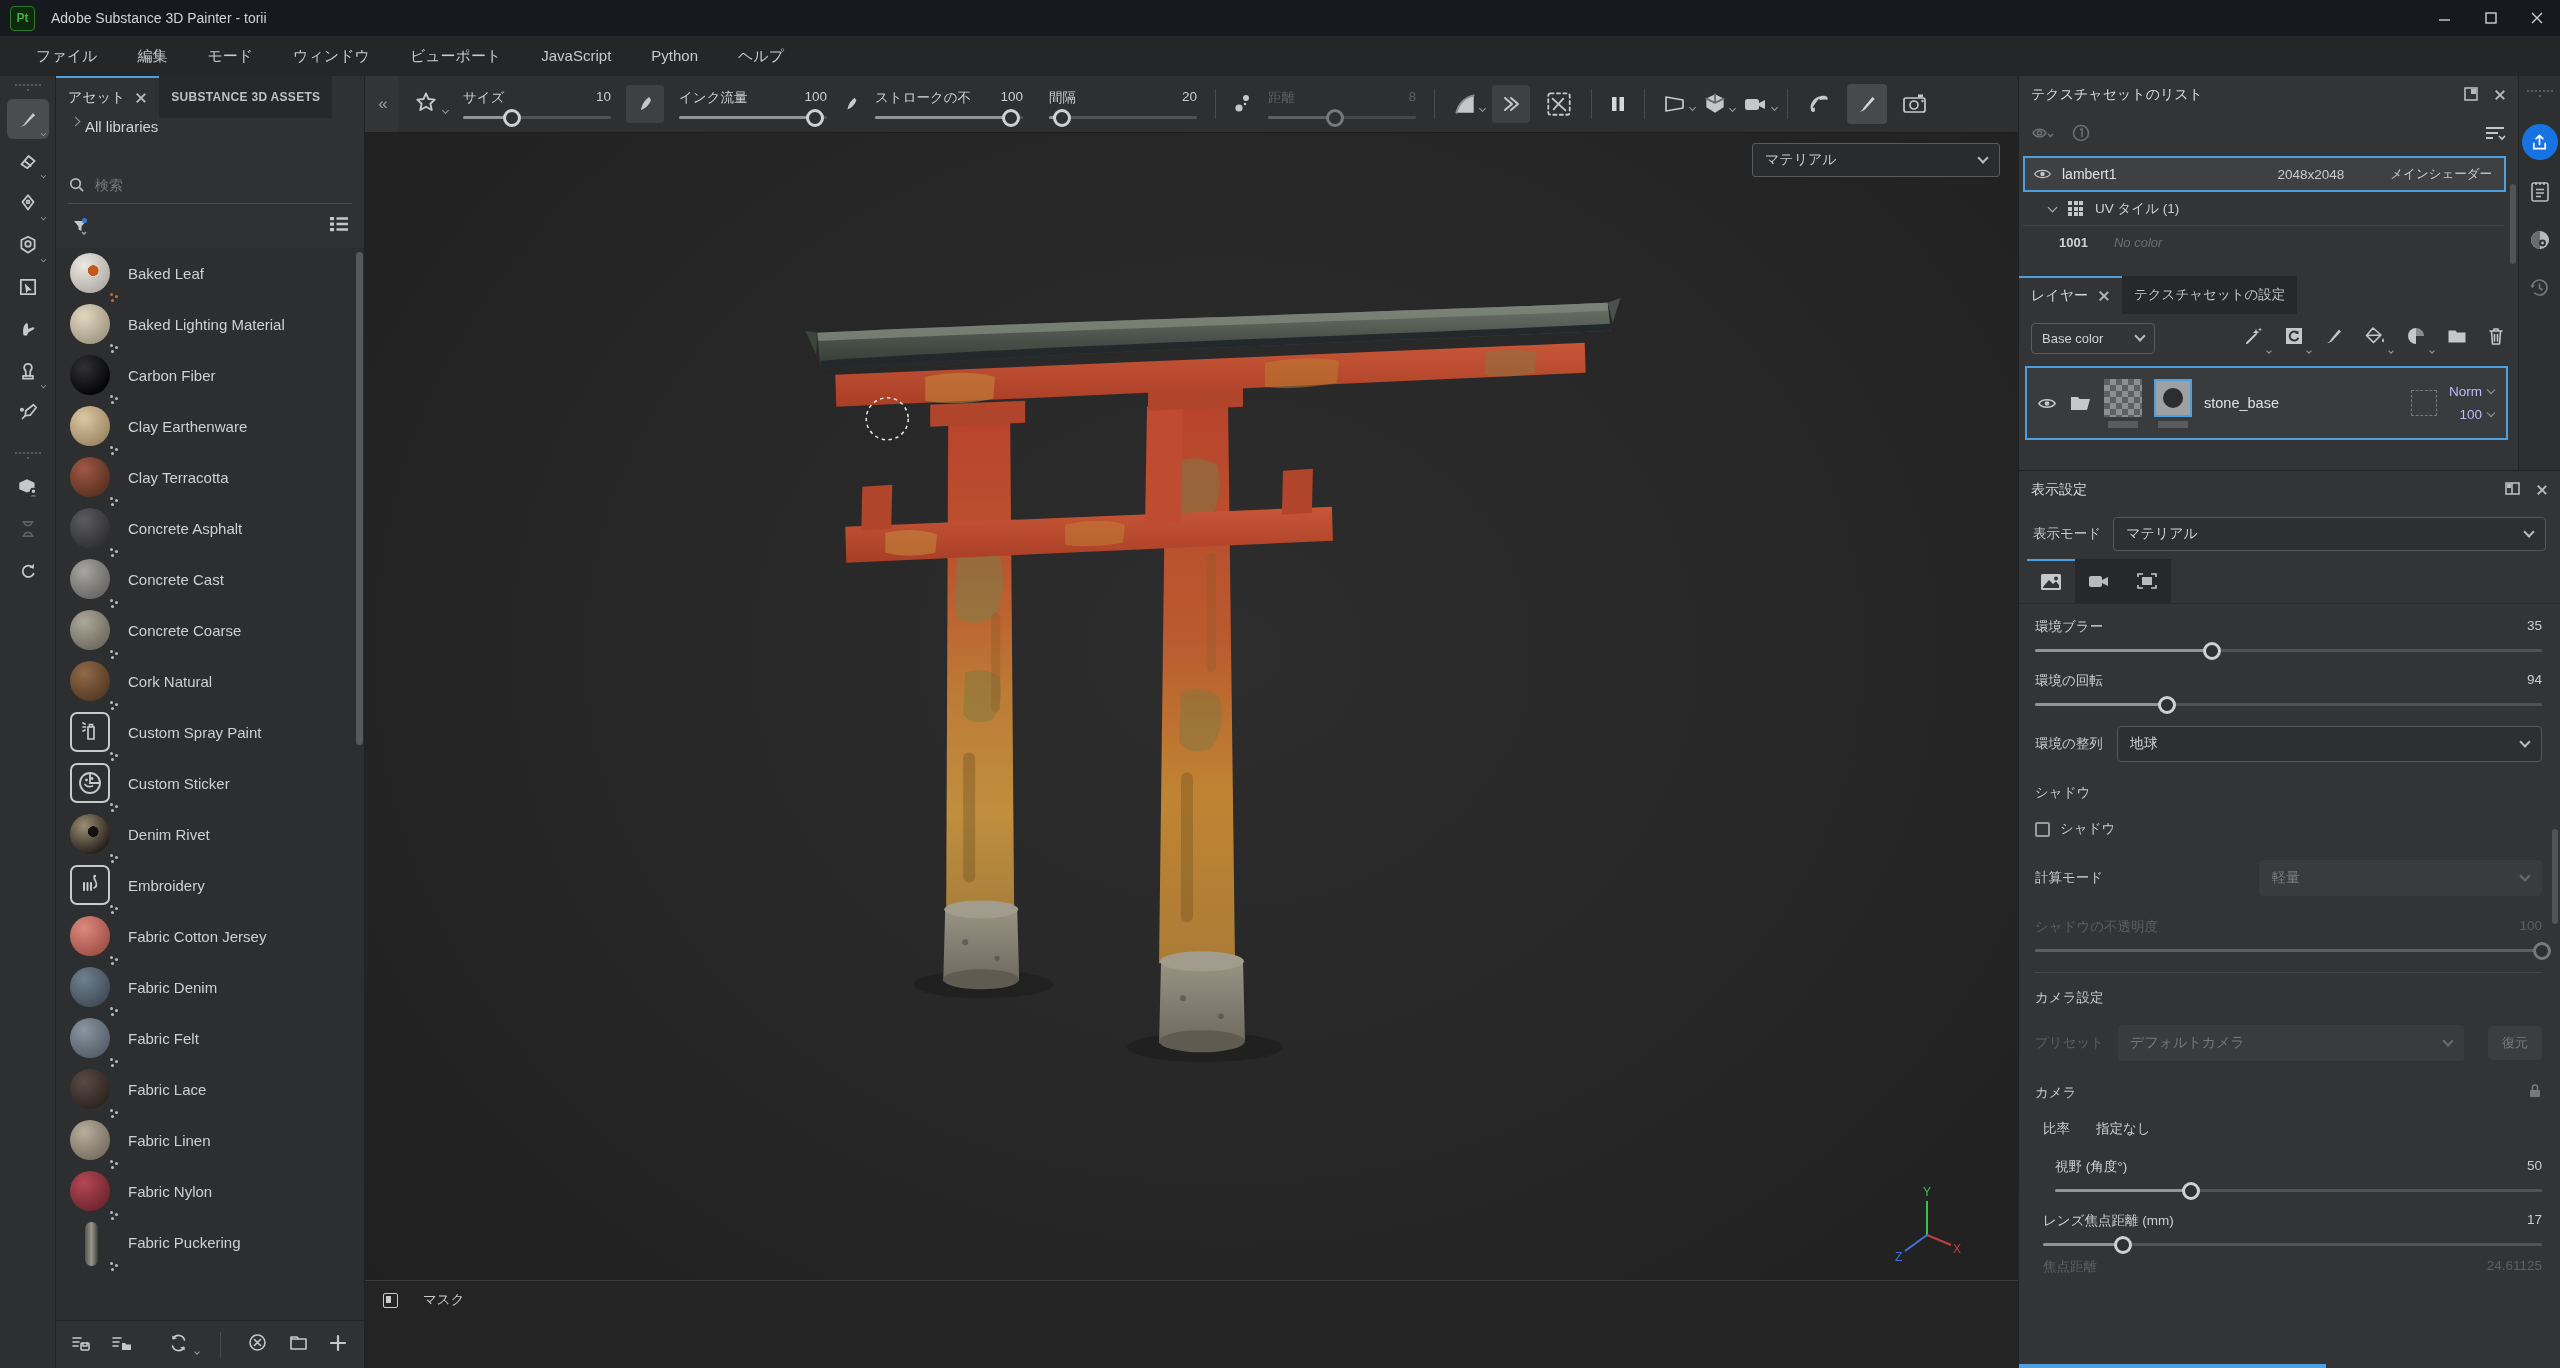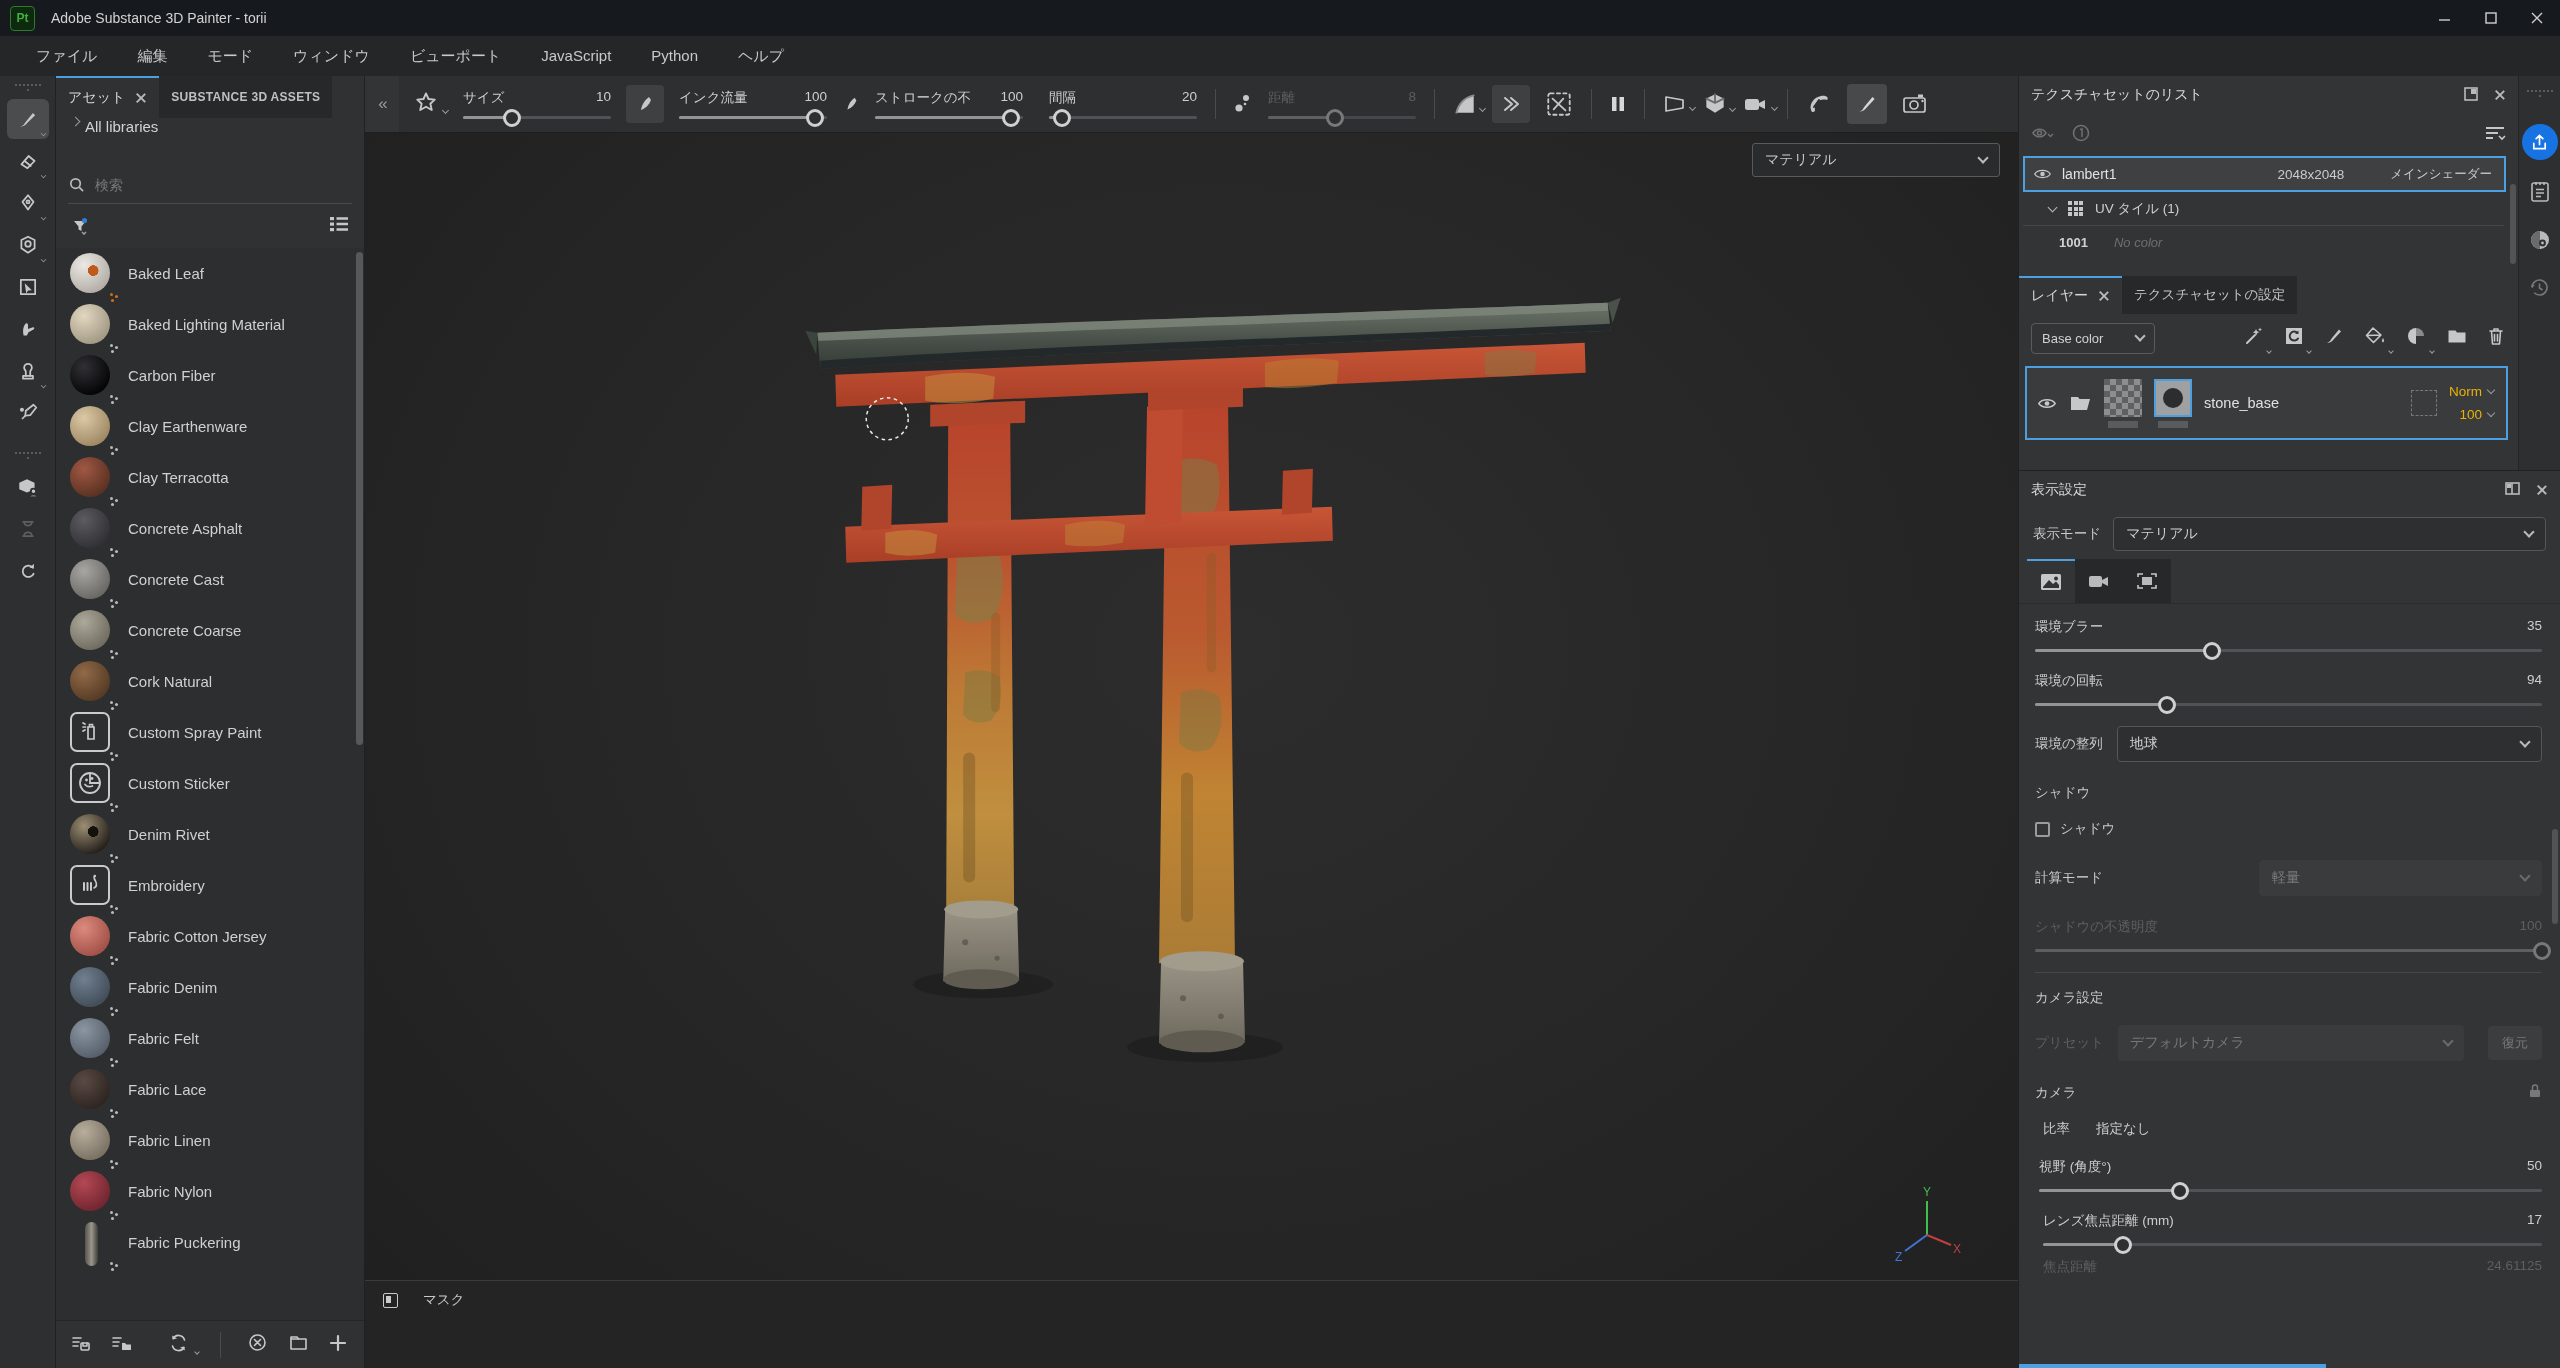--- a/index.html
+++ b/index.html
@@ -128,21 +128,21 @@
   .layerrow{margin:4px 10px 0 6px;height:74px;border:2px solid var(--accent);background:#3a3b3c;display:flex;align-items:center;padding:0 10px;gap:12px;}
   .layerrow svg{stroke:#c6c7c8;fill:none;stroke-width:1.6;}
   .thumbcol{display:flex;flex-direction:column;align-items:center;gap:4px;}
   .checker{width:38px;height:38px;background:repeating-conic-gradient(#8d8e8f 0% 25%,#5f6061 0% 50%) 0 0/12px 12px;}
   .thumbbar{width:30px;height:7px;background:#5a5b5c;}
   .maskthumb{width:38px;height:38px;border:2px solid var(--accent);background:#9fa0a1;display:flex;align-items:center;justify-content:center;}
   .maskthumb i{width:20px;height:20px;border-radius:50%;background:#2c2d2e;}
   .lname{font-size:14.5px;color:#e0e1e2;}
   .dashsq{width:26px;height:26px;border:1.6px dashed #77787a;margin-left:auto;}
   .blendcol{display:flex;flex-direction:column;gap:8px;align-items:flex-end;margin-right:2px;}
-  .blend{font-size:13.5px;color:#eab308;display:flex;align-items:center;gap:6px;}
+  .blend{font-size:13.5px;color:#c4b5fd;display:flex;align-items:center;gap:6px;}
   .blend .chev{width:6px;height:6px;border-right:1.7px solid #9a9b9c;border-bottom:1.7px solid #9a9b9c;transform:rotate(45deg);margin-top:-3px;}
 
   .rstrip{width:42px;border-left:1px solid #232425;display:flex;flex-direction:column;align-items:center;padding-top:10px;gap:20px;}
   .bluebtn{width:36px;height:36px;border-radius:50%;background:var(--export);display:flex;align-items:center;justify-content:center;}
   .bluebtn svg{stroke:#fff;fill:none;stroke-width:1.8;stroke-linecap:round;}
   .rstrip .ric svg{stroke:#b9babb;fill:none;stroke-width:1.6;}
   .rstrip .dimico svg{stroke:#77787a;}
 
   
   .display{flex:1;background:#333435;border-top:1px solid #202122;position:relative;display:flex;flex-direction:column;}
@@ -1034,21 +1034,21 @@
           <span>カメラ</span>
           <span class="lockico" style="margin-left:auto"><svg width="14" height="16" viewBox="0 0 14 16">
                 <rect x="2" y="7" width="10" height="7" rx="1" fill="#77787a" stroke="none"></rect>
                 <path d="M4.5,7 V4.5 a2.5,2.5 0 0,1 5,0 V7"></path>
               </svg></span>
         </div>
         <div class="ratio-row">
           <span>比率</span>
           <span>指定なし</span>
         </div>
-        <div class="ds-sliderrow" style="margin-left:4px">
+        <div class="ds-sliderrow" style="margin-left:20px">
           <div class="l1">
               <span>視野 (角度°)</span>
               <span>50</span>
             </div>
           <div class="track" style="--pct: 28%;"></div>
         </div>
         <div class="ds-sliderrow" style="margin-left:8px;margin-bottom:12px">
           <div class="l1">
               <span>レンズ焦点距離 (mm)</span>
               <span>17</span>

